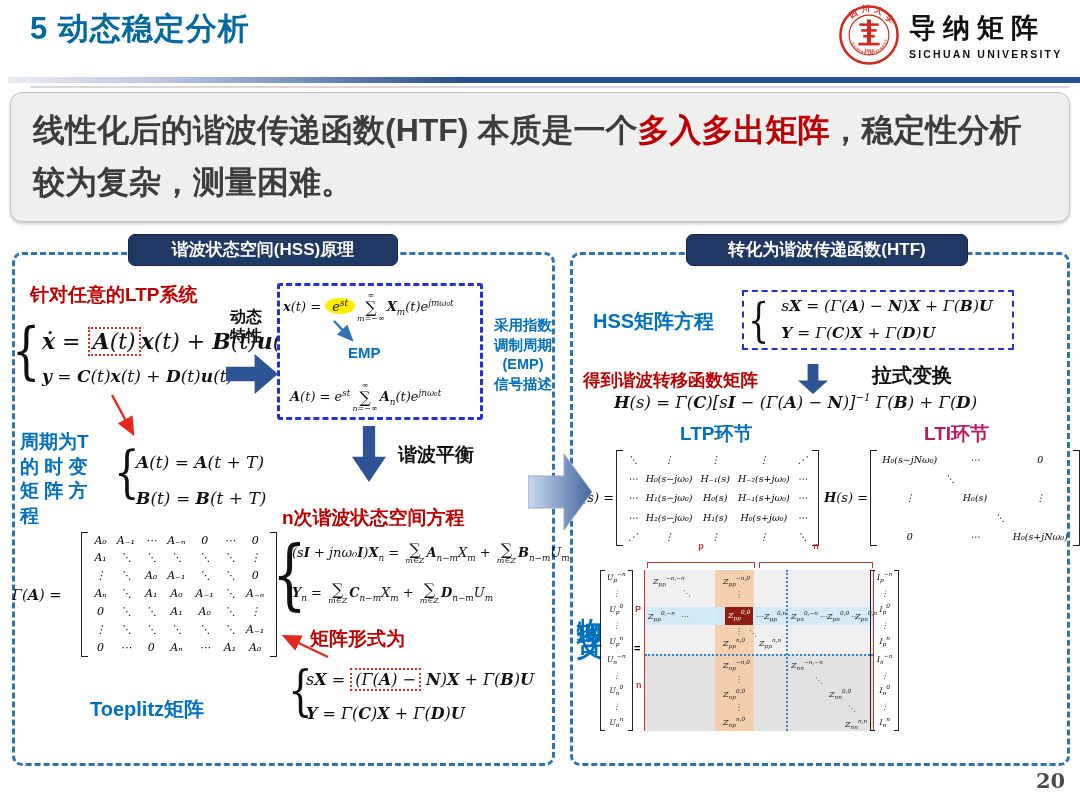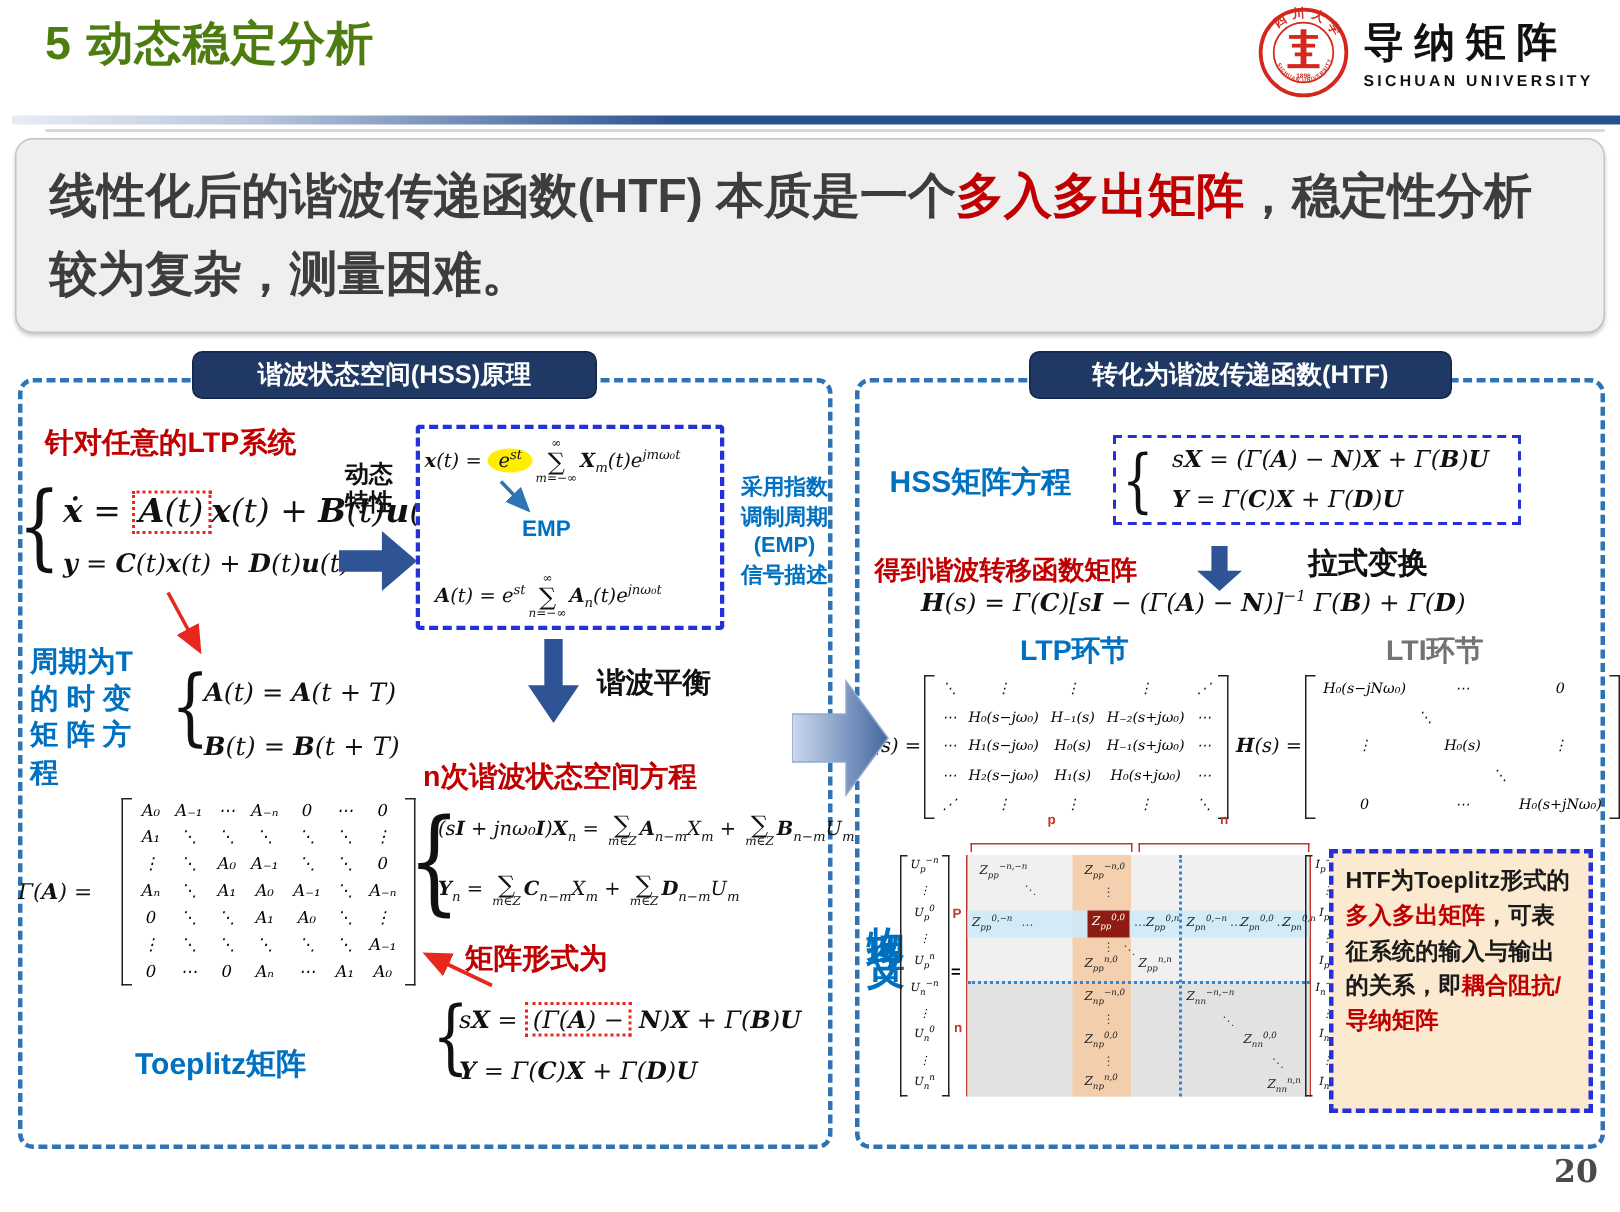--- a/index.html
+++ b/index.html
@@ -1,21 +1,21 @@
 <!DOCTYPE html>
 <html><head>
 <meta charset="utf-8">
 <style>
   html,body{margin:0;padding:0;background:#fff;}
   .slide{position:relative;width:1080px;height:808px;background:#fff;overflow:hidden;
          font-family:"Liberation Sans",sans-serif;}
   .pos{position:absolute;}
 
   
-  .title{left:30px;top:8px;font-size:31px;font-weight:bold;color:#4d7c0f;letter-spacing:1px;}
+  .title{left:30px;top:8px;font-size:31px;font-weight:bold;color:#0369a1;letter-spacing:1px;}
   .hrule{left:8px;top:77px;width:1072px;height:6px;
          background:linear-gradient(to right,#e8ecf4,#b9c6dd 15%,#27508f 42%,#27508f);}
   .hrule-shadow{left:30px;top:86px;width:1040px;height:2px;background:#d9d9d9;border-radius:2px;}
   .logo{left:838px;top:4px;display:flex;align-items:center;gap:9px;}
   .lg-zh{font-family:"DejaVu Serif",serif;font-size:27px;font-weight:bold;color:#111;letter-spacing:7px;white-space:nowrap;}
   .lg-en{font-size:10.5px;font-weight:bold;color:#111;letter-spacing:2.2px;margin-top:2px;}
 
   
   .summary{left:10px;top:92px;width:1060px;height:130px;background:#efefef;
            border:1px solid #c3c3c3;border-radius:12px;box-shadow:0 2px 3px rgba(0,0,0,.22);
@@ -100,21 +100,21 @@
           box-sizing:border-box;display:flex;align-items:center;padding-left:4px;}
   .hssbox .brace{font-size:46px;transform:scaleX(.72);}
   .hss-eqs{margin-left:4px;}
   .hss-eqs .frm{display:block;font-size:15.5px;line-height:1.65;}
   .derive{left:583px;top:368px;font-size:17.5px;font-weight:bold;color:#c00000;}
   .lapar{left:798px;top:364px;width:30px;height:30px;}
   .laplace{left:872px;top:362px;font-size:20px;font-weight:bold;color:#111;}
   .htf-f{left:614px;top:392px;font-size:16.5px;}
   .htf-f sup{font-size:62%;}
   .ltp-lab{left:680px;top:421px;font-size:19px;font-weight:bold;color:#0070c0;}
-  .lti-lab{left:924px;top:421px;font-size:19px;font-weight:bold;color:#737373;}
+  .lti-lab{left:924px;top:421px;font-size:19px;font-weight:bold;color:#be185d;}
   .ltpmat{left:570px;top:450px;display:flex;align-items:center;}
   .ltimat{left:824px;top:450px;display:flex;align-items:center;}
   .hs-lhs{font-size:13px;margin-right:2px;}
   .bigar{left:528px;top:448px;z-index:4;}
   .phys{left:574px;top:598px;writing-mode:vertical-rl;text-orientation:upright;
         font-size:25px;font-weight:bold;color:#0070c0;letter-spacing:5px;}
 
   
   .diagram{left:598px;top:556px;width:300px;height:192px;}
   .vwrap{position:absolute;display:flex;align-items:stretch;}
@@ -559,16 +559,15 @@
           <div class="vitem">I<sub>n</sub><sup>−n</sup></div>
           <div class="vitem">⋮</div>
           <div class="vitem">I<sub>n</sub><sup>0</sup></div>
           <div class="vitem">⋮</div>
           <div class="vitem">I<sub>n</sub><sup>n</sup></div>
         </div>
       <div class="vb r"></div>
     </div>
   </div>
 
-  <div class="pos note"><span>HTF为Toeplitz形式的</span><span class="red">多入多出矩阵</span><span>，可表征系统的输入与输出的关系，即</span><span class="red">耦合阻抗/导纳矩阵</span></div>
 
   <div class="pos pagenum">20</div>
 </div>
 
 </body></html>

